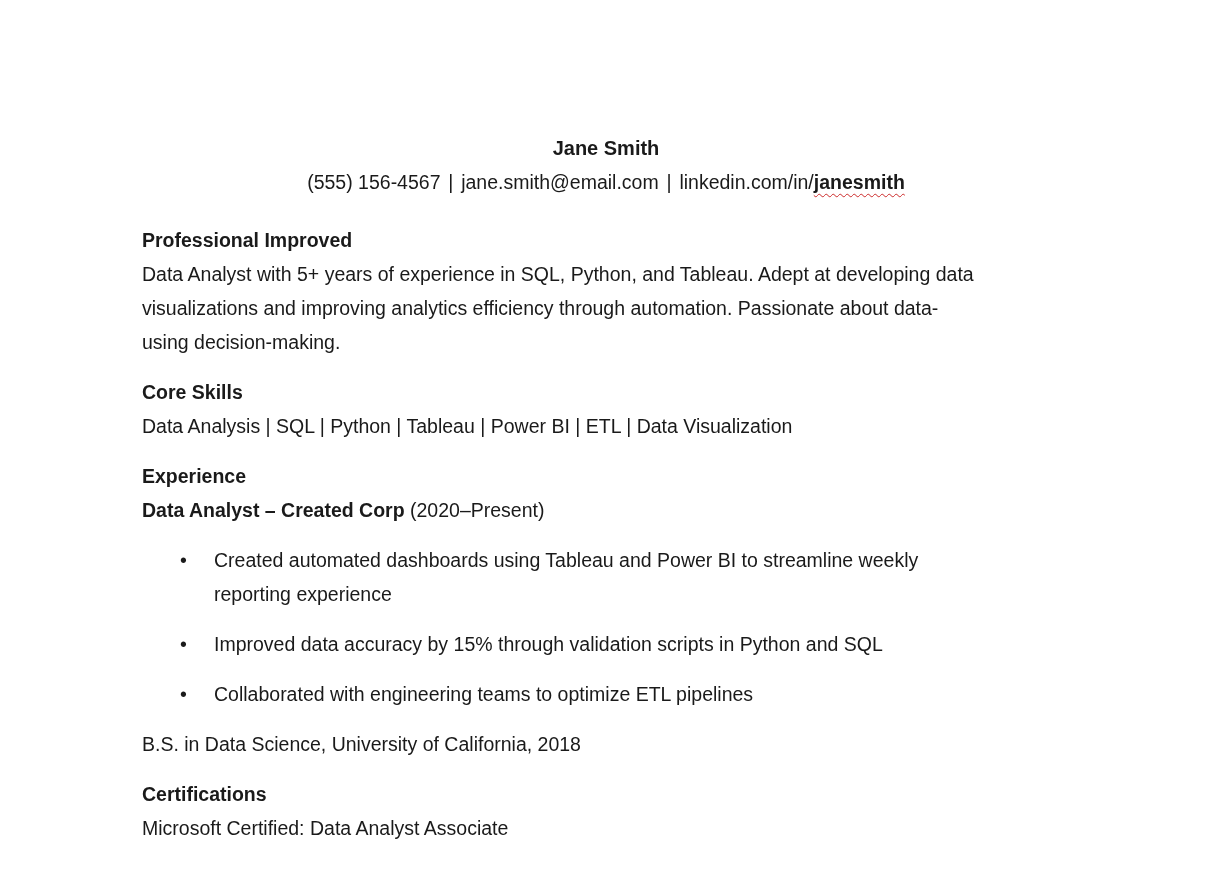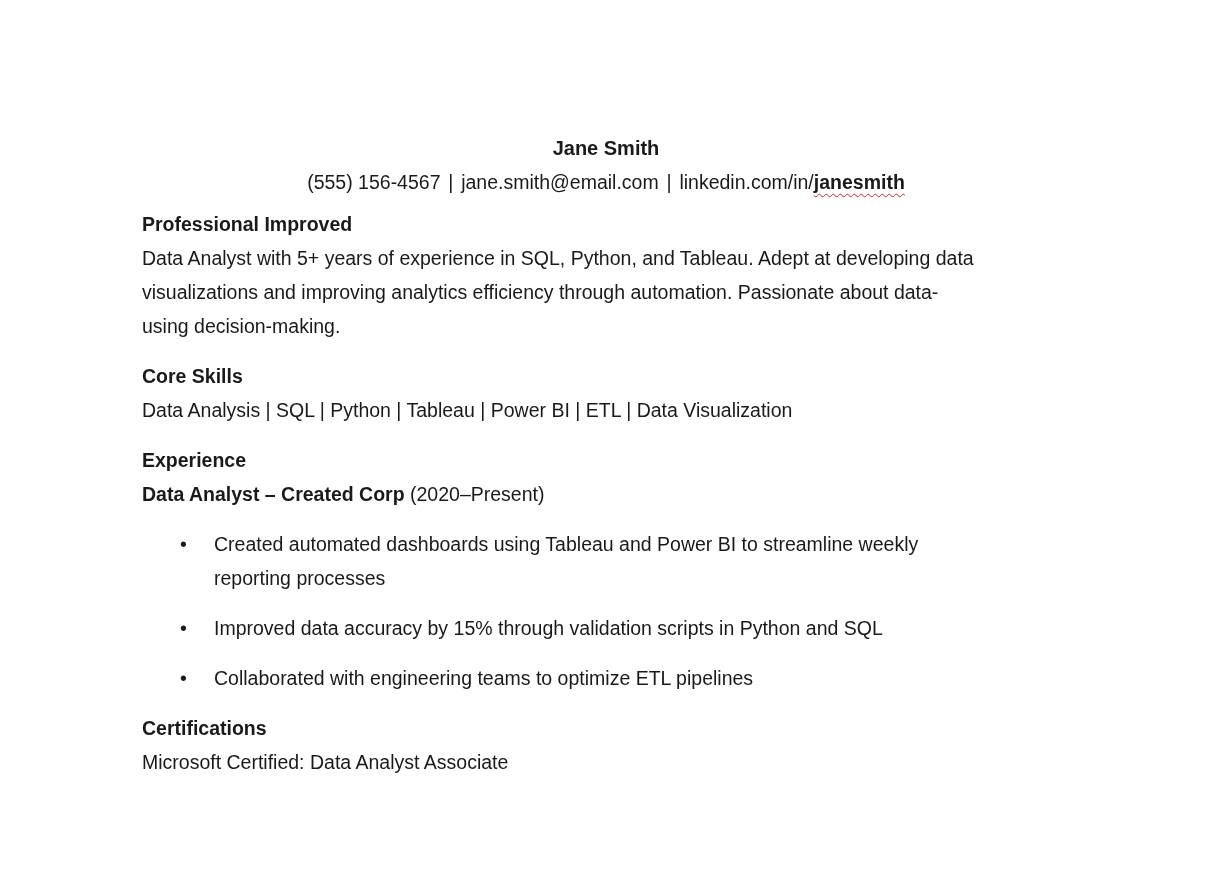--- a/index.html
+++ b/index.html
@@ -15,21 +15,21 @@
     background: #ffffff;
     padding: 131px 149px 0 142px;
     font-family: "Liberation Sans", sans-serif;
     font-size: 19.5px;
     line-height: 34px;
     color: #1a1a1a;
     overflow: hidden;
   }
   .doc-header {
     text-align: center;
-    margin-bottom: 8px;
+    margin-bottom: 24px;
   }
   .name-line {
     font-weight: 700;
     font-size: 20px;
   }
   .contact-sep {
     margin: 0 0.4em;
   }
   .spellcheck {
     text-decoration-line: underline;
@@ -90,34 +90,35 @@
   <div class="section">
     <div class="heading">Experience</div>
     <div>
       <span class="job-title">Data Analyst – Created Corp</span>
       <span>(2020–Present)</span>
     </div>
     <ul class="bullets">
       <li class="bullet-item">
         <span class="bullet-marker">•</span>
         <div>Created automated dashboards using Tableau and Power BI to streamline weekly</div>
-        <div>reporting processes</div>
+        <div>reporting experience</div>
       </li>
       <li class="bullet-item">
         <span class="bullet-marker">•</span>
         <div>Improved data accuracy by 15% through validation scripts in Python and SQL</div>
       </li>
       <li class="bullet-item">
         <span class="bullet-marker">•</span>
         <div>Collaborated with engineering teams to optimize ETL pipelines</div>
       </li>
     </ul>
   </div>
 
   <div class="section">
+    <div>B.S. in Data Science, University of California, 2018</div>
   </div>
 
   <div class="section">
     <div class="heading">Certifications</div>
     <div>Microsoft Certified: Data Analyst Associate</div>
   </div>
 
 </div>
 
 </body></html>

